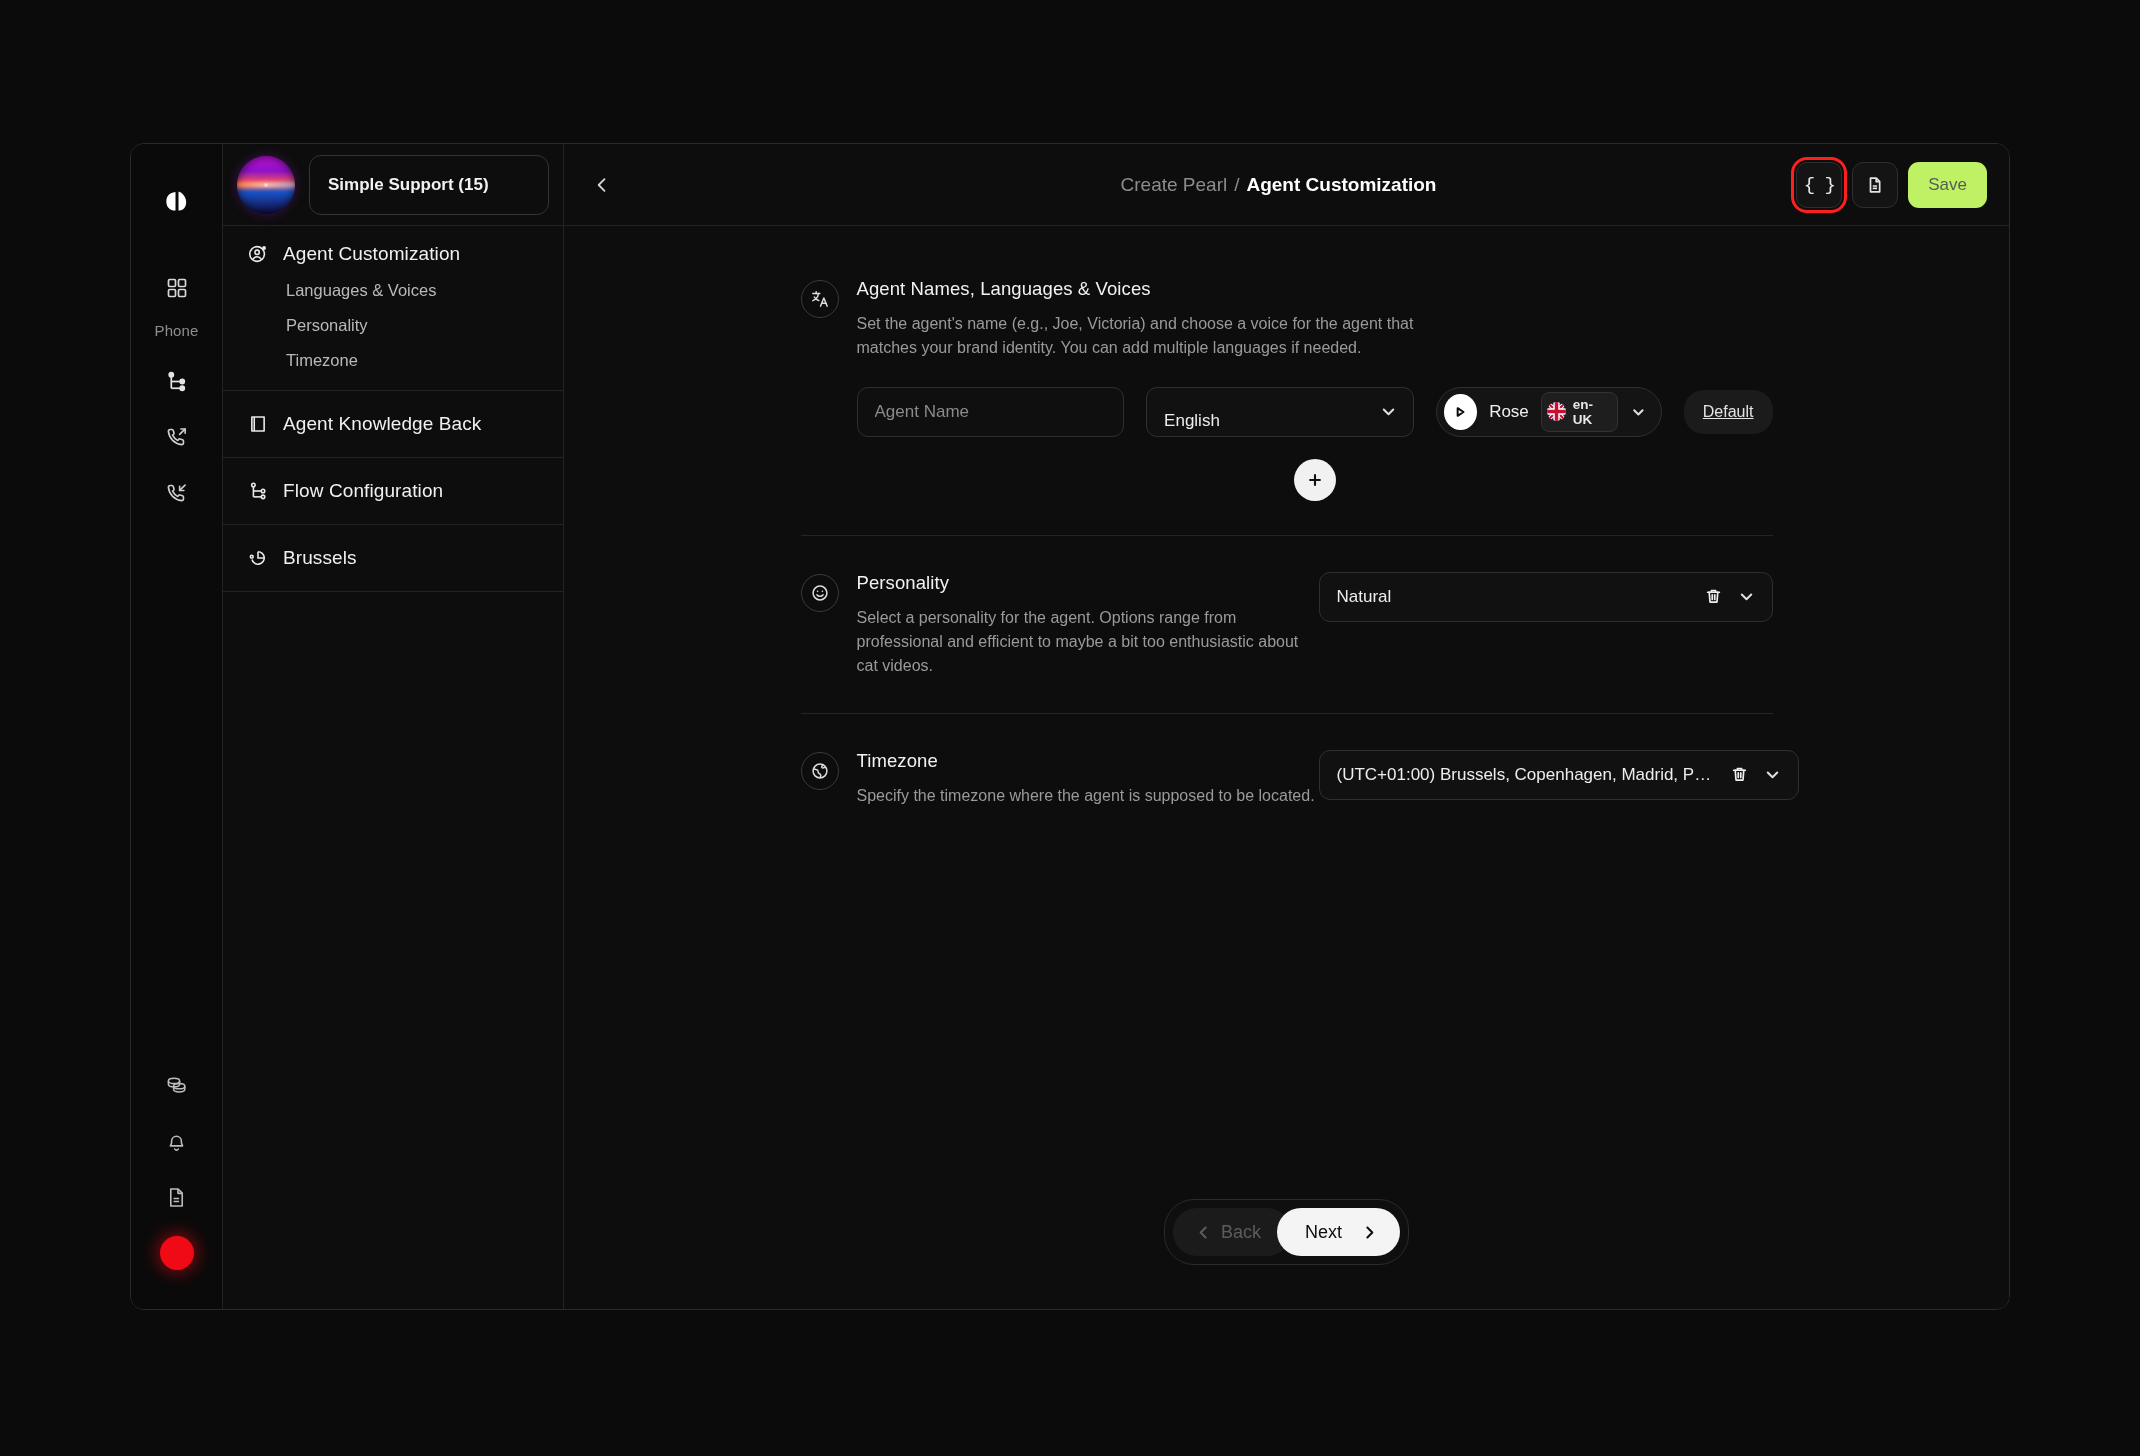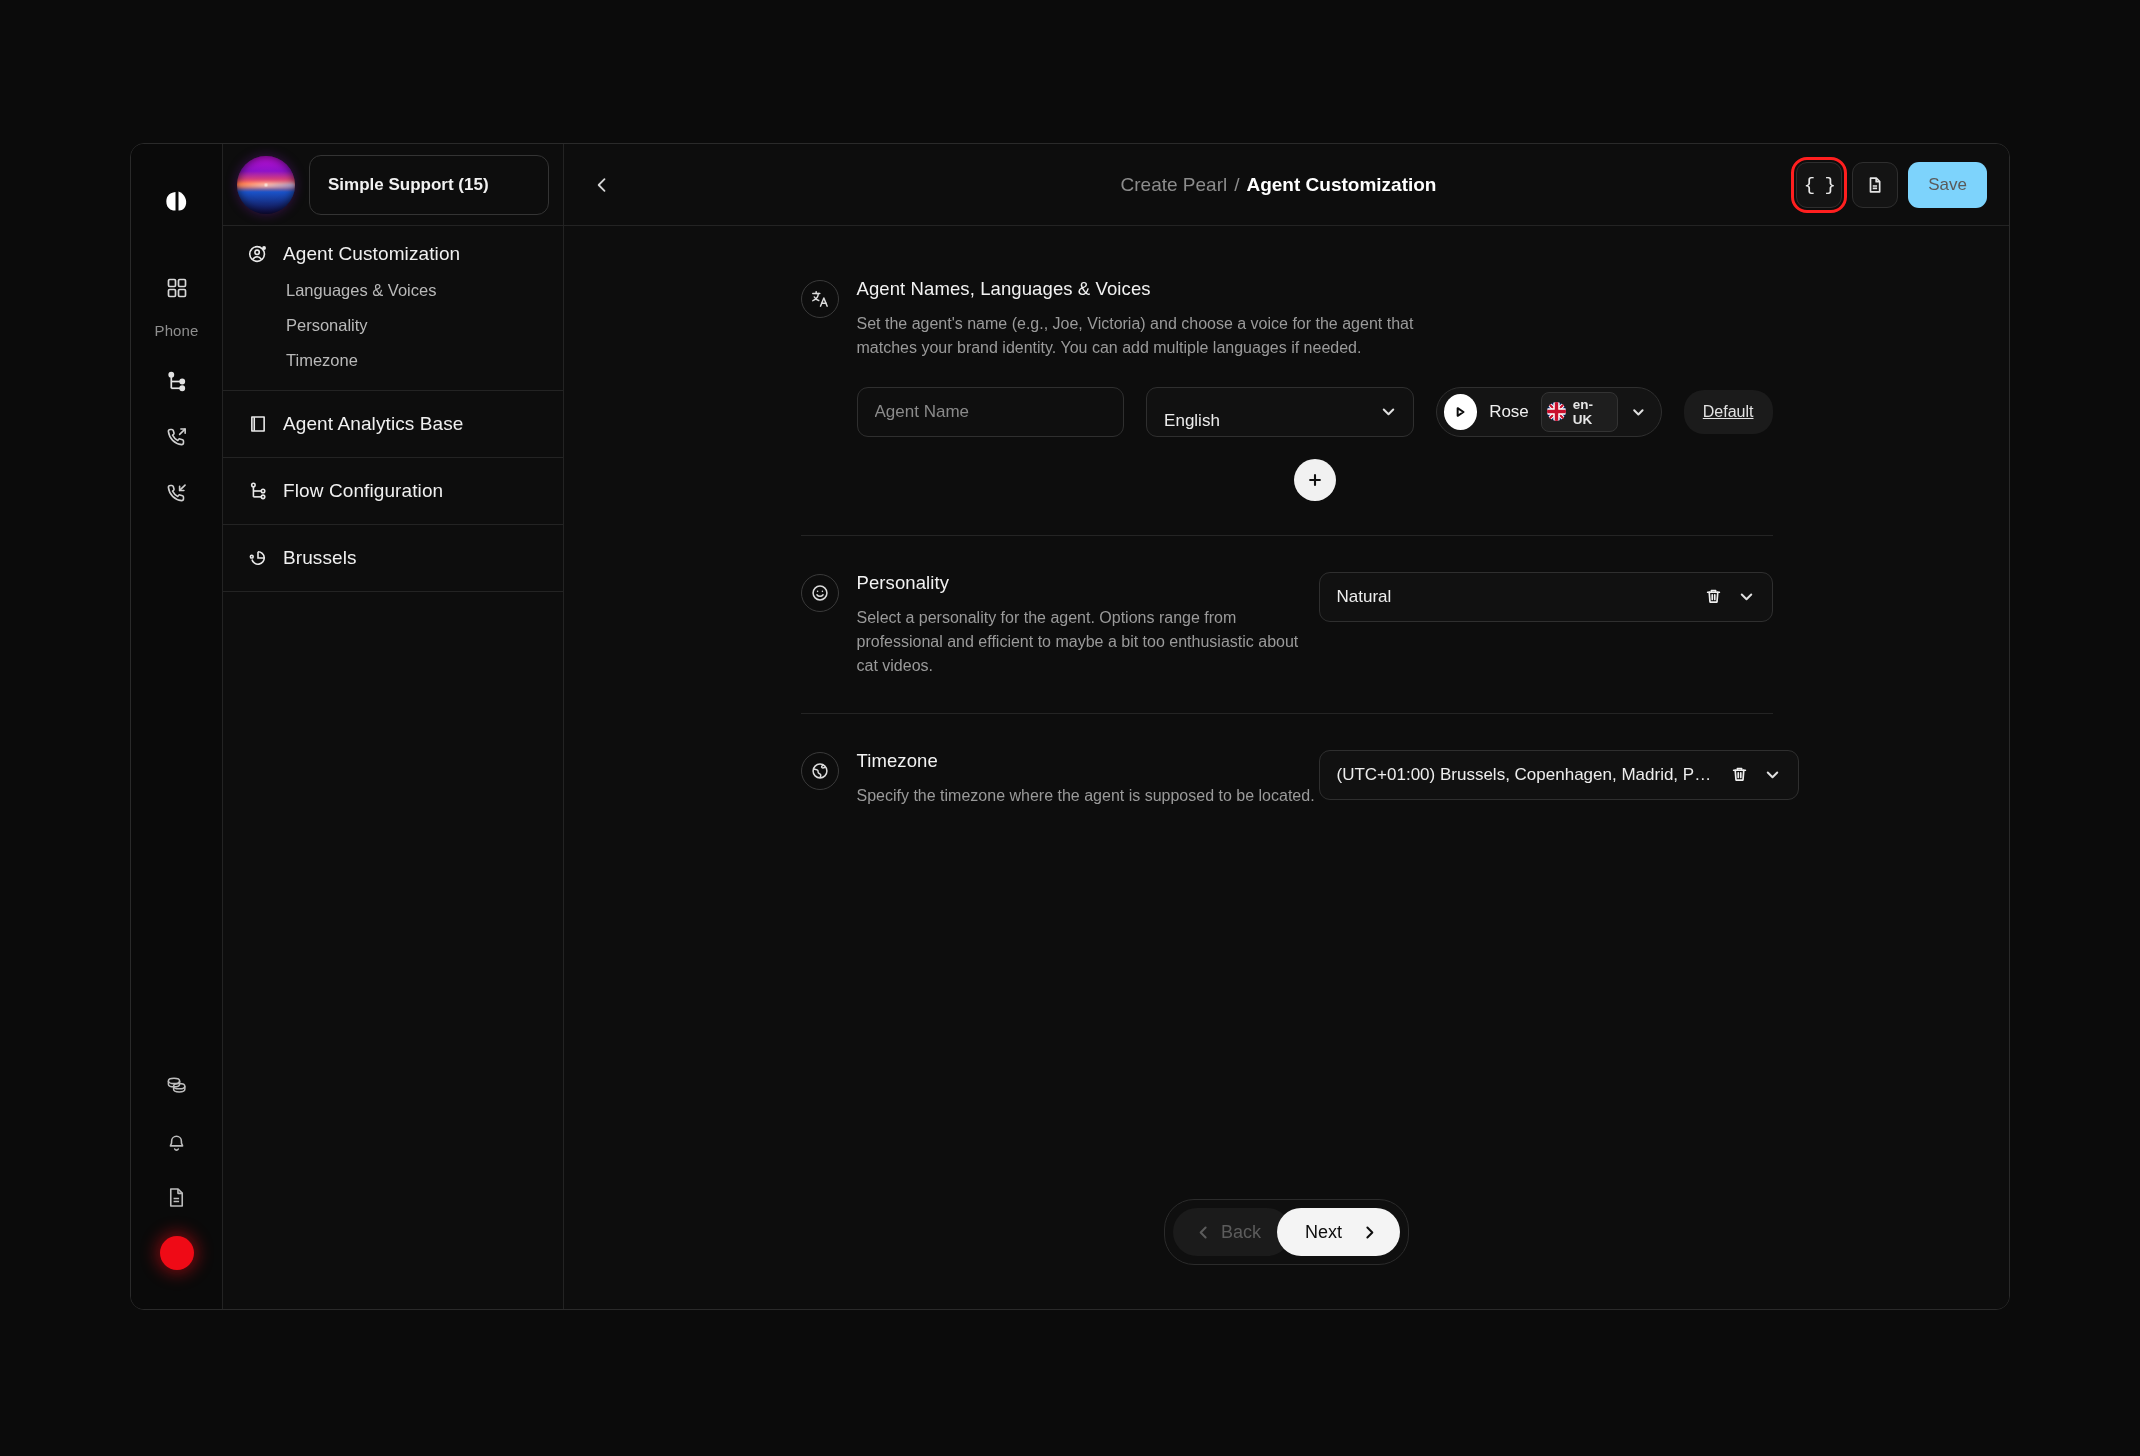--- a/index.html
+++ b/index.html
@@ -132,21 +132,21 @@
     cursor: pointer;
   }
   .icon-btn.highlight {
     outline: 3px solid #ff1f1f;
     outline-offset: 2px;
     border-radius: 11px;
   }
   .brace-glyph { color:#e8e8e8; font-size: 19px; font-family: "Liberation Mono", monospace; letter-spacing:-1px;}
   .save-btn {
     height: 46px; padding: 0 20px;
-    background: #7dd3fc; border: 0; border-radius: 11px;
+    background: #bef264; border: 0; border-radius: 11px;
     color: #5a5a5a; font-size: 17px; font-family: inherit;
     cursor: not-allowed;
   }
 
   .content {
     flex: 1 1 auto; overflow: hidden;
     padding: 52px 56px 0 56px;
     display: flex; flex-direction: column;
   }
   .form-area { width: 972px; margin: 0 auto; }
@@ -356,21 +356,21 @@
       <div class="nav-sub">Personality</div>
       <div class="nav-sub">Timezone</div>
     </div>
 
     <div class="nav-group">
       <div class="nav-main solo">
         <svg class="ico" width="22" height="22" viewBox="0 0 24 24" fill="none" stroke="#e9e9e9" stroke-width="1.6" stroke-linejoin="round">
           <path d="M5.3 4.4h13.4v15.2H5.3z"></path>
           <path d="M7.9 4.6v14.8"></path>
         </svg>
-        <span class="nav-main-label">Agent Analytics Base</span>
+        <span class="nav-main-label">Agent Knowledge Back</span>
       </div>
     </div>
 
     <div class="nav-group">
       <div class="nav-main solo">
         <svg class="ico" width="22" height="22" viewBox="0 0 24 24" fill="none" stroke="#e9e9e9" stroke-width="1.6">
           <circle cx="7" cy="5.5" r="1.9"></circle>
           <path d="M7 7.5V18.4"></path>
           <path d="M7 12h8.4"></path>
           <path d="M7 18.4h8.4"></path>

